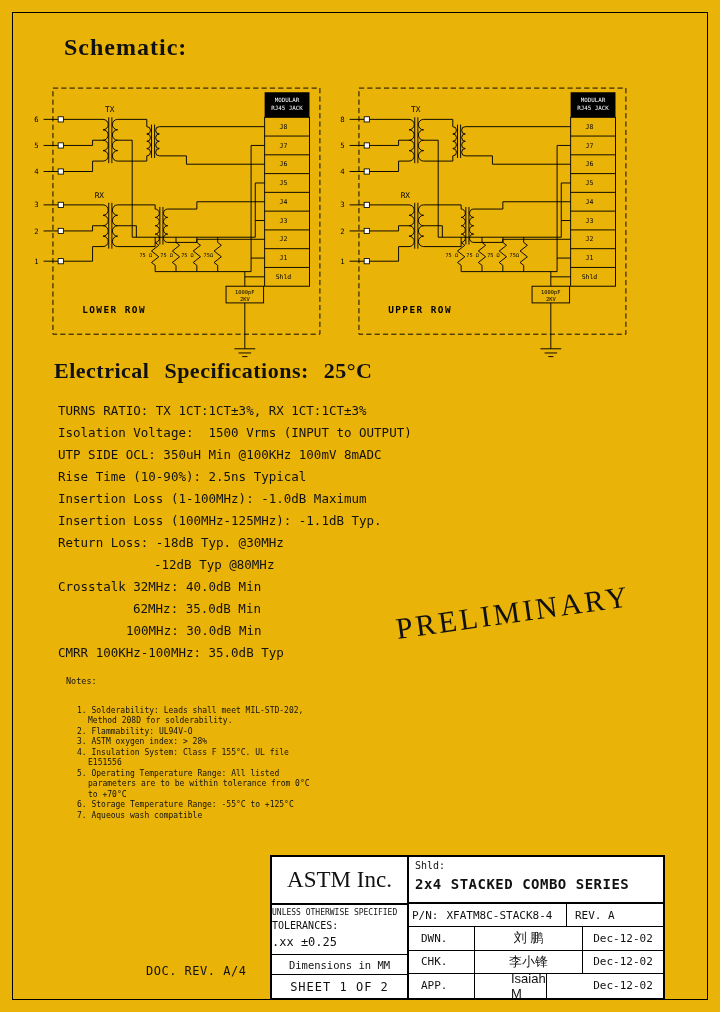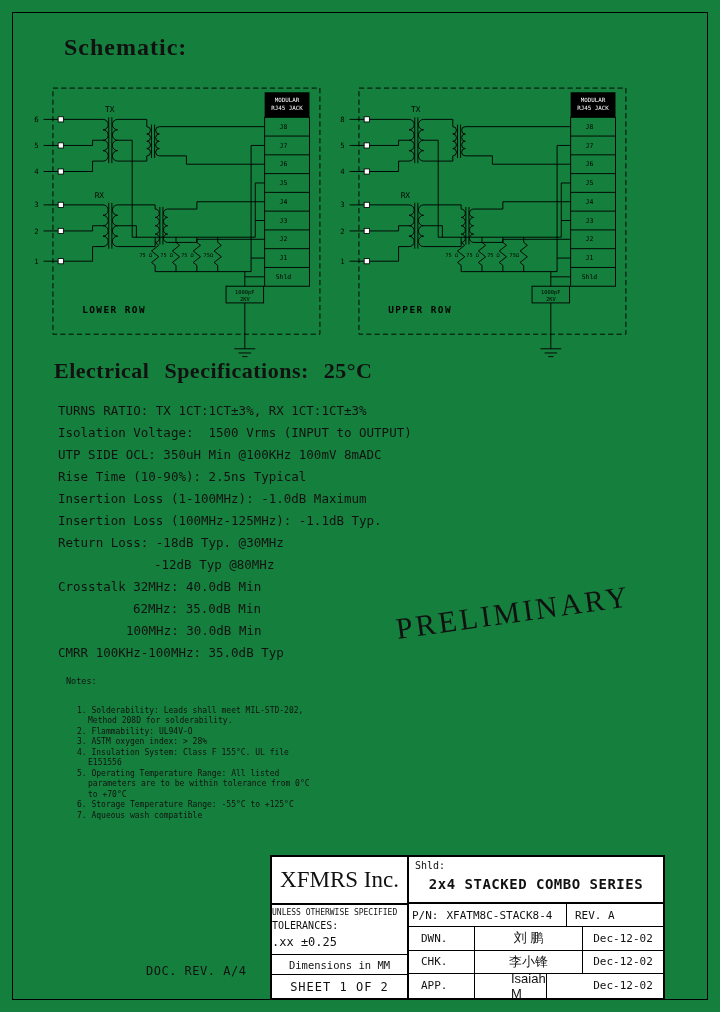--- a/index.html
+++ b/index.html
@@ -1,17 +1,17 @@
 <!DOCTYPE html>
 <html><head>
 <meta charset="utf-8">
 <style>
   *{margin:0;padding:0;box-sizing:border-box;}
   html,body{background:#e8e8e8;}
-  .page{position:relative;width:720px;height:1012px;background:#15803d;overflow:hidden;
+  .page{position:relative;width:720px;height:1012px;background:#eab308;overflow:hidden;
         font-family:"DejaVu Sans Mono",monospace;color:#111;margin:0 auto;}
   .pageborder{position:absolute;left:12px;top:12px;width:696px;height:988px;border:1px solid #000;}
 
   .h-schematic{position:absolute;left:64px;top:34px;font-family:"Liberation Serif",serif;
       font-weight:bold;font-size:24px;letter-spacing:1px;}
   .h-espec{position:absolute;left:54px;top:358px;font-family:"Liberation Serif",serif;
       font-weight:bold;font-size:22px;word-spacing:9px;letter-spacing:.5px;}
 
   .schem{position:absolute;width:292px;height:auto;}
   .schem.sleft{left:30px;top:86px;}
@@ -54,21 +54,21 @@
   .tb-tol .l1{font-size:8px;}
   .tb-tol .l2{font-size:10px;margin-top:3px;}
   .tb-tol .l3{font-size:12px;margin-top:4px;}
   .tb-dims{height:20px;border-top:1.5px solid #000;display:flex;align-items:center;
       justify-content:center;font-size:10.5px;}
   .tb-sheet{height:24px;border-top:1.5px solid #000;display:flex;align-items:center;
       justify-content:center;font-size:12px;letter-spacing:1px;}
   .tb-right{flex:1;display:flex;flex-direction:column;}
   .tb-titlerow{height:48px;border-bottom:2px solid #000;padding:3px 6px;}
   .tb-titlelabel{font-size:10px;}
-  .tb-title{font-size:14px;font-weight:bold;text-align:center;margin-top:5px;letter-spacing:.5px;}
+  .tb-title{font-size:14px;font-weight:bold;margin-top:5px;letter-spacing:.5px;}
   .tb-pnrow{height:24px;border-bottom:1.5px solid #000;display:flex;}
   .tb-pn{flex:1;border-right:1.5px solid #000;display:flex;align-items:center;
       padding-left:3px;font-size:11px;}
   .tb-pn .val{margin-left:8px;}
   .tb-rev{width:96px;display:flex;align-items:center;padding-left:8px;font-size:11px;}
   .tb-signrow{height:24px;border-bottom:1.5px solid #000;display:flex;}
   .tb-signrow.last{border-bottom:none;flex:1;gap:36px;}
   .tb-role{width:66px;border-right:1.5px solid #000;display:flex;align-items:center;
       padding-left:12px;font-size:11px;}
   .tb-name{flex:1;border-right:1.5px solid #000;display:flex;align-items:center;
@@ -340,21 +340,21 @@
     <div class="note">4. Insulation System: Class F 155°C. UL file E151556</div>
     <div class="note">5. Operating Temperature Range: All listed parameters are to be within tolerance from 0°C to +70°C</div>
     <div class="note">6. Storage Temperature Range: -55°C to +125°C</div>
     <div class="note">7. Aqueous wash compatible</div>
   </div>
 
   <div class="docrev">DOC. REV. A/4</div>
 
   <div class="tb">
     <div class="tb-left">
-      <div class="tb-company">XFMRS Inc.</div>
+      <div class="tb-company">ASTM Inc.</div>
       <div class="tb-tol">
         <div class="l1">UNLESS OTHERWISE SPECIFIED</div>
         <div class="l2">TOLERANCES:</div>
         <div class="l3">.xx ±0.25</div>
       </div>
       <div class="tb-dims">Dimensions in MM</div>
       <div class="tb-sheet">SHEET 1 OF 2</div>
     </div>
     <div class="tb-right">
       <div class="tb-titlerow">

